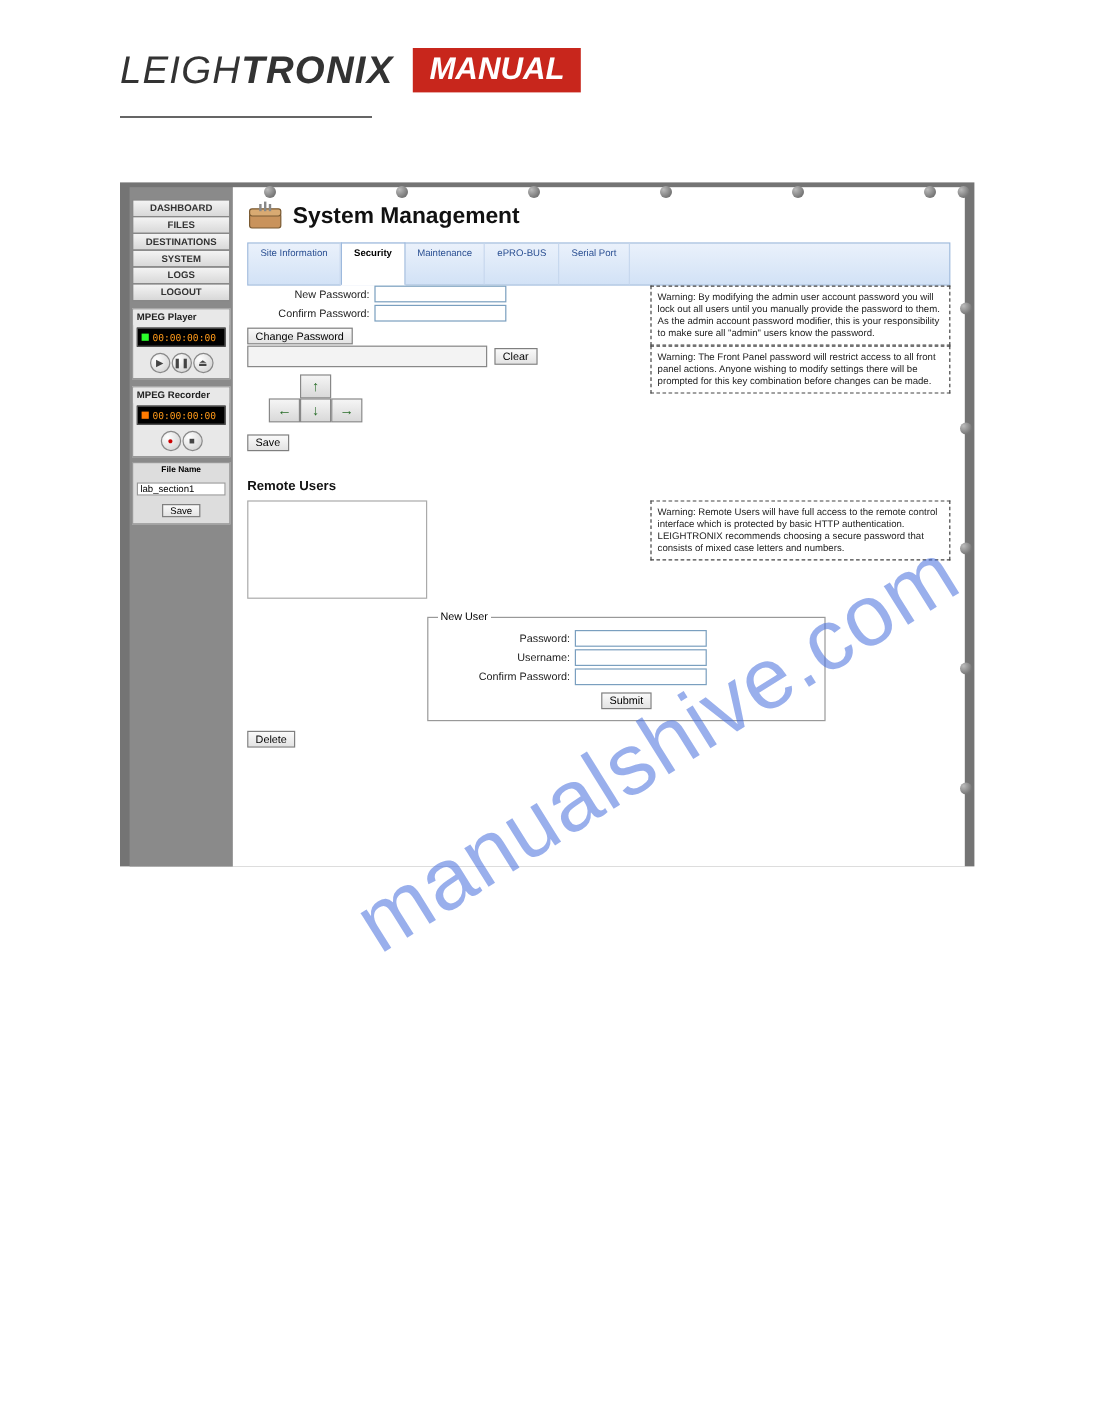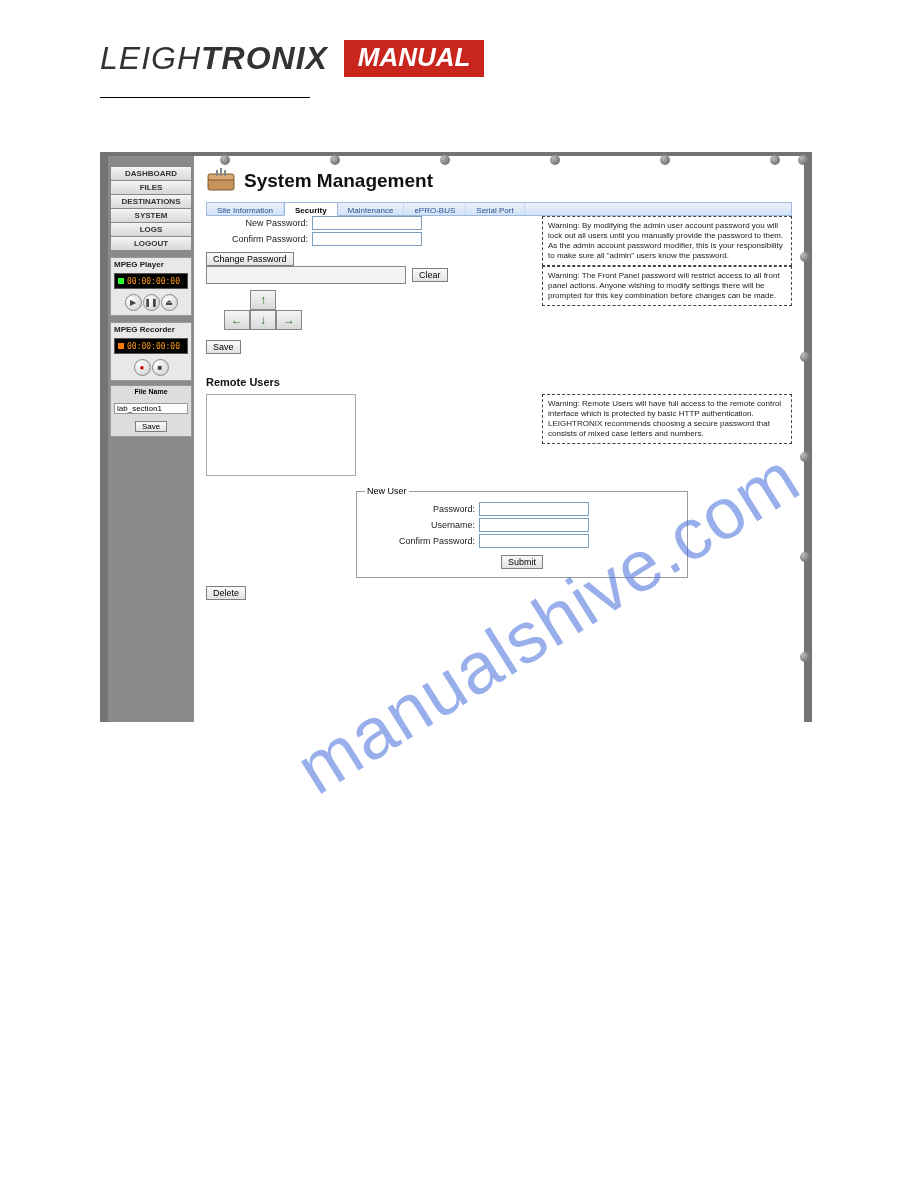--- a/index.html
+++ b/index.html
@@ -39,21 +39,21 @@
   .filefield-box .lbl { font-size: 7px; font-weight: 700; padding: 2px 0; }
   .filefield-box input { width: 74px; font-size: 8px; padding: 0 2px; border: 1px solid #999; }
   .filefield-box button { margin-top: 3px; font-size: 8px; padding: 0 6px; }
 
   
   .maincol { flex: 1; background: #fff; padding: 10px 12px 10px 12px; overflow: hidden; }
   .page-title-row { display: flex; align-items: flex-end; gap: 8px; }
   .toolbox-icon { width: 30px; height: 26px; display: flex; align-items: center; justify-content: center; }
   .page-title { font-size: 19px; font-weight: 700; color: #111; }
 
-  .tab-strip { margin-top: 10px; display: flex; border: 1px solid #9db9dd; background: linear-gradient(#eaf1fb,#d2e2f6); height: 14px; }
+  .tab-strip { margin-top: 10px; display: flex; border: 1px solid #9db9dd; background: linear-gradient(#eaf1fb,#d2e2f6); height: 36px; }
   .tab { font-size: 8px; color: #2a4f92; padding: 3px 10px; border-right: 1px solid #c7d8ee; }
   .tab.active { background: #fff; font-weight: 700; color: #000; border: 1px solid #9db9dd; border-bottom: 1px solid #fff; margin: -1px 0; }
 
   .section-h { font-size: 11px; font-weight: 700; margin: 10px 0 6px 0; color: #111; }
 
   .two-col { display: flex; gap: 15px; }
   .leftcol { flex: 1; }
   .rightcol { width: 250px; }
 
   .form-line { display: flex; align-items: center; font-size: 9px; color: #222; margin-bottom: 2px; }

